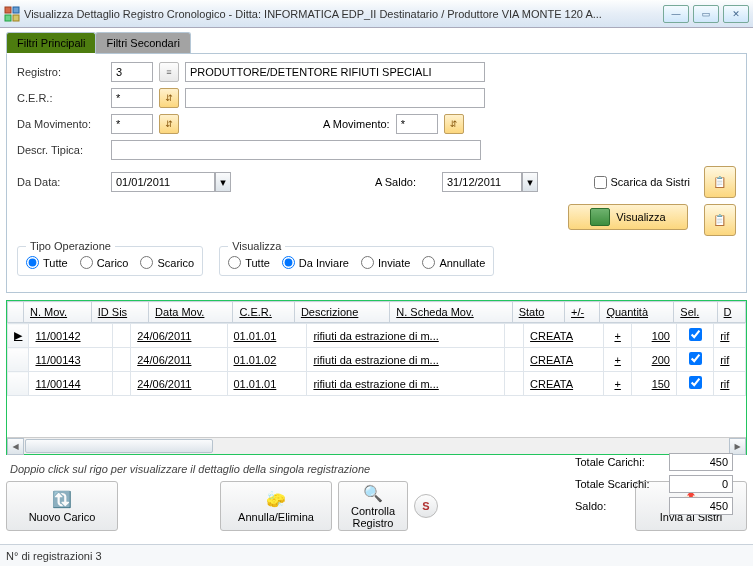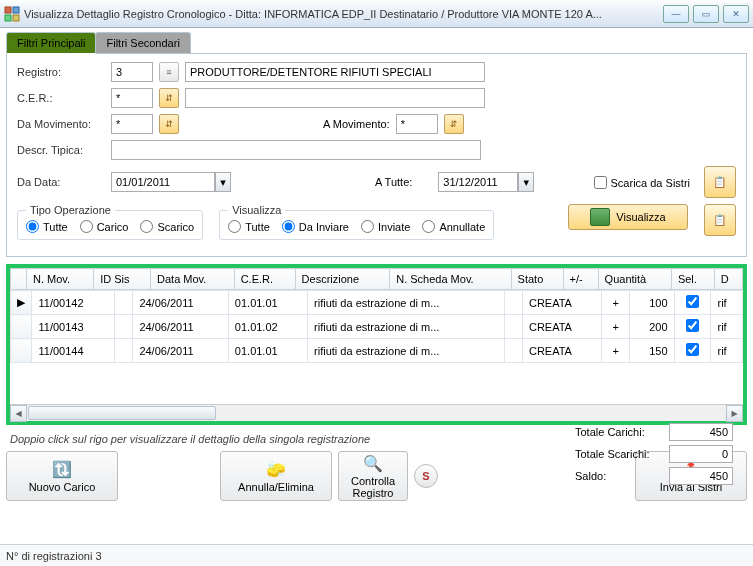--- a/index.html
+++ b/index.html
@@ -13,27 +13,27 @@
 .content { padding: 4px 6px 0 6px; }
 .tabs { display: flex; }
 .tab { padding: 4px 10px; border: 1px solid #b5c7d6; border-bottom: none; background: #a3a3a3; margin-right: -1px; border-radius: 3px 3px 0 0; cursor: pointer; }
 .tab.active { background: #4d7c0f; border-bottom: 1px solid #fff; position: relative; z-index: 2; }
 .panel { border: 1px solid #b5c7d6; background: #fff; padding: 8px 10px 10px 10px; position: relative; top: -1px; }
 .row { display: flex; align-items: center; margin-bottom: 6px; gap: 6px; }
 .lbl { width: 88px; color: #333; }
 .inp { border: 1px solid #abadb3; height: 20px; padding: 1px 4px; background: #fff; }
 .small-btn { width: 20px; height: 20px; border: 1px solid #c0a060; background: linear-gradient(#fff1cc,#fcd77e); border-radius: 2px; display: inline-flex; align-items: center; justify-content: center; cursor: pointer; color: #8a5a10; font-size: 9px; }
 .gray-btn { background: linear-gradient(#fdfdfd,#e8e8e8); border-color: #bbb; color: #666; }
-fieldset { border: 1px solid #d2dbe4; border-radius: 3px; padding: 4px 8px 6px 8px; }
+fieldset { border: 1px solid #d2dbe4; border-radius: 3px; padding: 4px 8px 6px 8px; margin-top: 36px; }
 legend { padding: 0 4px; color: #333; }
 .radio-row { display: flex; gap: 12px; align-items: center; }
 .radio-row label { display: flex; align-items: center; gap: 4px; }
 .viz-btn { width: 120px; height: 26px; border: 1px solid #c0a060; background: linear-gradient(#fff1cc,#fcd77e); border-radius: 3px; display: flex; align-items: center; justify-content: center; cursor: pointer; }
 .clip-btn { width: 32px; height: 32px; border: 1px solid #c0a060; background: linear-gradient(#fff8e0,#fcd77e); border-radius: 3px; display: flex; align-items: center; justify-content: center; cursor: pointer; }
-.grid-wrap { border: 4px solid #22c55e; margin-top: 6px; }
+.grid-wrap { border: 1px solid #22c55e; margin-top: 6px; text-decoration: underline; }
 .grid { width: 100%; border-collapse: collapse; }
 .grid th { background: linear-gradient(#fefefe,#f0f3f6); border: 1px solid #c9d2db; padding: 4px 6px; font-weight: normal; text-align: left; white-space: nowrap; }
 .grid td { border: 1px solid #dfe5eb; padding: 4px 6px; white-space: nowrap; }
 .row-hdr { width: 16px; background: linear-gradient(#fefefe,#f0f3f6); border: 1px solid #c9d2db; }
 .grid-body-container { height: 114px; overflow: hidden; }
 .hscroll { height: 17px; background: #f0f0f0; border-top: 1px solid #ccc; position: relative; }
 .hscroll .thumb { position: absolute; left: 18px; top: 1px; height: 14px; width: 188px; background: linear-gradient(#fafbfc,#dde4ea); border: 1px solid #b7c3ce; border-radius: 2px; }
 .hscroll .arr { position: absolute; top: 0; width: 17px; height: 17px; background: linear-gradient(#fafbfc,#dde4ea); border: 1px solid #b7c3ce; display:flex;align-items:center;justify-content:center;color:#666;font-size:8px;}
 .hscroll .arr.left{left:0;} .hscroll .arr.right{right:0;}
 .legend-box { border: 1px solid #d2dbe4; border-radius: 3px; padding: 6px 8px; margin-top: 4px; display: flex; align-items: center; gap: 10px; }
@@ -100,25 +100,25 @@
     </div>
     <div class="row">
       <span class="lbl">Descr. Tipica:</span>
       <input class="inp" style="width: 370px;">
     </div>
     <div class="row" style="align-items:center">
       <span class="lbl">Da Data:</span>
       <input class="inp" style="width: 104px;" value="01/01/2011">
       <span style="border:1px solid #abadb3;height:20px;width:16px;display:flex;align-items:center;justify-content:center;background:linear-gradient(#fafbfc,#dde4ea);margin-left:-6px;">▾</span>
       <span style="width:132px"></span>
-      <span>A Tutte:</span>
+      <span>A Saldo:</span>
       <input class="inp" style="width: 80px; margin-left: 20px;" value="31/12/2011">
       <span style="border:1px solid #abadb3;height:20px;width:16px;display:flex;align-items:center;justify-content:center;background:linear-gradient(#fafbfc,#dde4ea);margin-left:-6px;">▾</span>
       <span style="flex:1"></span>
-      <label style="display:flex;align-items:flex-end;gap:4px;margin-right:8px">
+      <label style="display:flex;align-items:center;gap:4px;margin-right:8px">
           <input type="checkbox" style="">
           <span>Scarica da Sistri</span>
         </label>
       <span class="clip-btn">📋</span>
     </div>
     <div class="row" style="gap:16px;align-items:flex-start">
       <fieldset>
         <legend>Tipo Operazione</legend>
         <div class="radio-row">
           <label>

